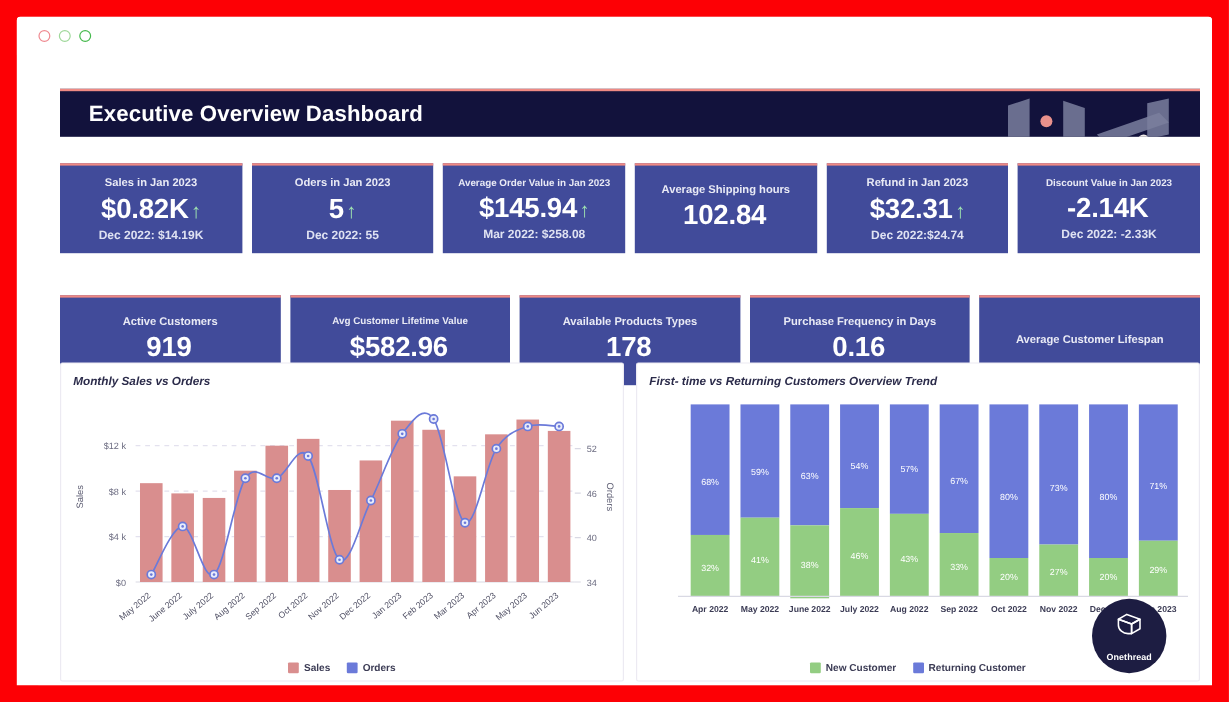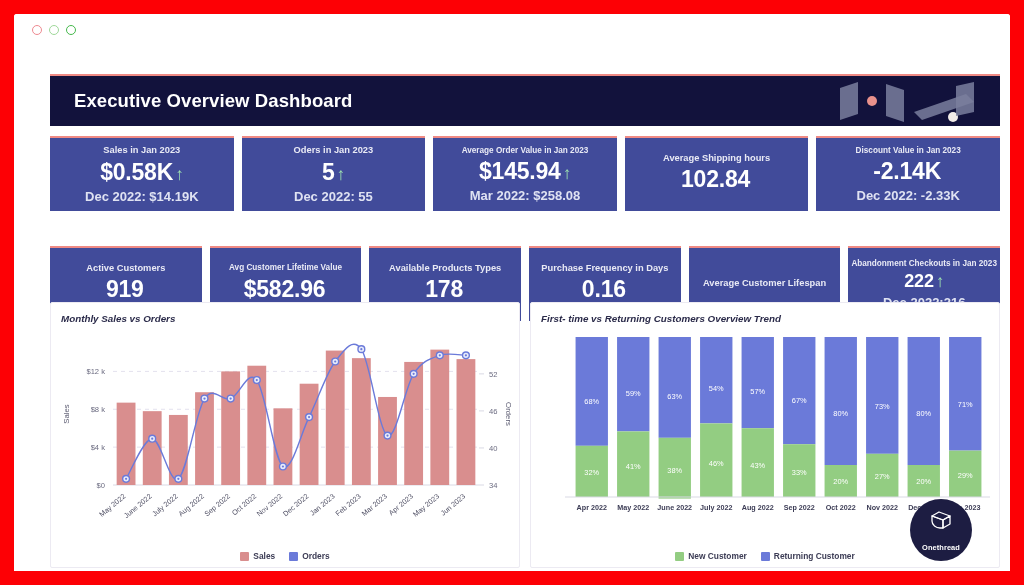--- a/index.html
+++ b/index.html
@@ -51,21 +51,21 @@
     left: 18px; top: 38px;
     width: 968px; height: 519px;
     background: #ffffff;
     padding: 0;
   }
 
   
   #header {
     position: absolute;
     left: 18px; top: 22px;
-    width: 950px; height: 52px;
+    width: 950px; height: 40px;
     background: #12123c;
     border-top: 2px solid #ef8a84;
     display: flex;
     align-items: center;
     overflow: hidden;
   }
   #header-title {
     color: #ffffff;
     font-size: 18.5px;
     font-weight: 600;
@@ -120,21 +120,21 @@
   }
   .kpi-value.big { font-size: 23px; }
   .kpi-value.small { font-size: 18px; }
   .kpi-value .arrow {
     color: #9fe4b0;
     font-size: 17px;
     font-weight: 400;
     margin-left: 2px;
   }
   .kpi-sub {
-    font-size: 13px;
+    font-size: 10px;
     font-weight: 600;
     color: #dfe2f2;
     margin-top: 3px;
     white-space: nowrap;
   }
 
   
   .panel {
     position: absolute;
     top: 250px;
@@ -219,39 +219,44 @@
           <polygon points="54,4 72,10 72,42 54,36" fill="#7a7f9e" opacity="0.85"></polygon>
           <polygon points="82,32 134,14 142,22 90,40" fill="#7a7f9e" opacity="0.85"></polygon>
           <circle cx="121" cy="37" r="5" fill="#f2ece9"></circle>
           <polygon points="124,6 142,2 142,32 124,36" fill="#7a7f9e" opacity="0.85"></polygon>
         </svg>
       </div>
 
       <div class="kpi-row" id="kpi-row-1">
         <div class="kpi">
           <div class="kpi-label">Sales in Jan 2023</div>
-          <div class="kpi-value big"><span>$0.58K</span><span class="arrow">↑</span></div>
+          <div class="kpi-value big"><span>$0.82K</span><span class="arrow">↑</span></div>
           <div class="kpi-sub">Dec 2022: $14.19K</div>
         </div>
         <div class="kpi">
           <div class="kpi-label">Oders in Jan 2023</div>
           <div class="kpi-value big"><span>5</span><span class="arrow">↑</span></div>
           <div class="kpi-sub">Dec 2022: 55</div>
         </div>
         <div class="kpi">
           <div class="kpi-label sm">Average Order Value in Jan 2023</div>
           <div class="kpi-value big"><span>$145.94</span><span class="arrow">↑</span></div>
           <div class="kpi-sub">Mar 2022: $258.08</div>
         </div>
         <div class="kpi">
           <div class="kpi-label">Average Shipping hours</div>
           <div class="kpi-value big"><span>102.84</span><span class="arrow"></span></div>
           <div class="kpi-sub"></div>
         </div>
         <div class="kpi">
+          <div class="kpi-label">Refund in Jan 2023</div>
+          <div class="kpi-value big"><span>$32.31</span><span class="arrow">↑</span></div>
+          <div class="kpi-sub">Dec 2022:$24.74</div>
+        </div>
+        <div class="kpi">
           <div class="kpi-label sm">Discount Value in Jan 2023</div>
           <div class="kpi-value big"><span>-2.14K</span><span class="arrow"></span></div>
           <div class="kpi-sub">Dec 2022:  -2.33K</div>
         </div>
       </div>
 
       <div class="kpi-row" id="kpi-row-2">
         <div class="kpi">
           <div class="kpi-label">Active Customers</div>
           <div class="kpi-value big"><span>919</span><span class="arrow"></span></div>
@@ -268,25 +273,20 @@
           <div class="kpi-sub"></div>
         </div>
         <div class="kpi">
           <div class="kpi-label">Purchase Frequency in Days</div>
           <div class="kpi-value big"><span>0.16</span><span class="arrow"></span></div>
           <div class="kpi-sub"></div>
         </div>
         <div class="kpi">
           <div class="kpi-label">Average Customer Lifespan</div>
           <div class="kpi-sub"></div>
-        </div>
-        <div class="kpi">
-          <div class="kpi-label sm">Abandonment Checkouts in Jan 2023</div>
-          <div class="kpi-value small"><span>222</span><span class="arrow">↑</span></div>
-          <div class="kpi-sub">Dec 2022:216</div>
         </div>
       </div>
 
       <div class="panel" id="panel-left">
         <div class="panel-title">Monthly Sales vs Orders</div>
         <div class="plot">
           <svg id="svg-left" width="470" height="225" viewBox="0 0 470 225">
               <line x1="62" y1="160" x2="428" y2="160" stroke="#d9d9e4" stroke-width="1" stroke-dasharray="0"></line>
               <text x="54" y="163" text-anchor="end" font-size="7.6" fill="#6b6b80" font-family="&quot;Liberation Sans&quot;, sans-serif">$0</text>
               <line x1="62" y1="122.13333333333333" x2="428" y2="122.13333333333333" stroke="#e3e1ee" stroke-width="1" stroke-dasharray="4 4"></line>

